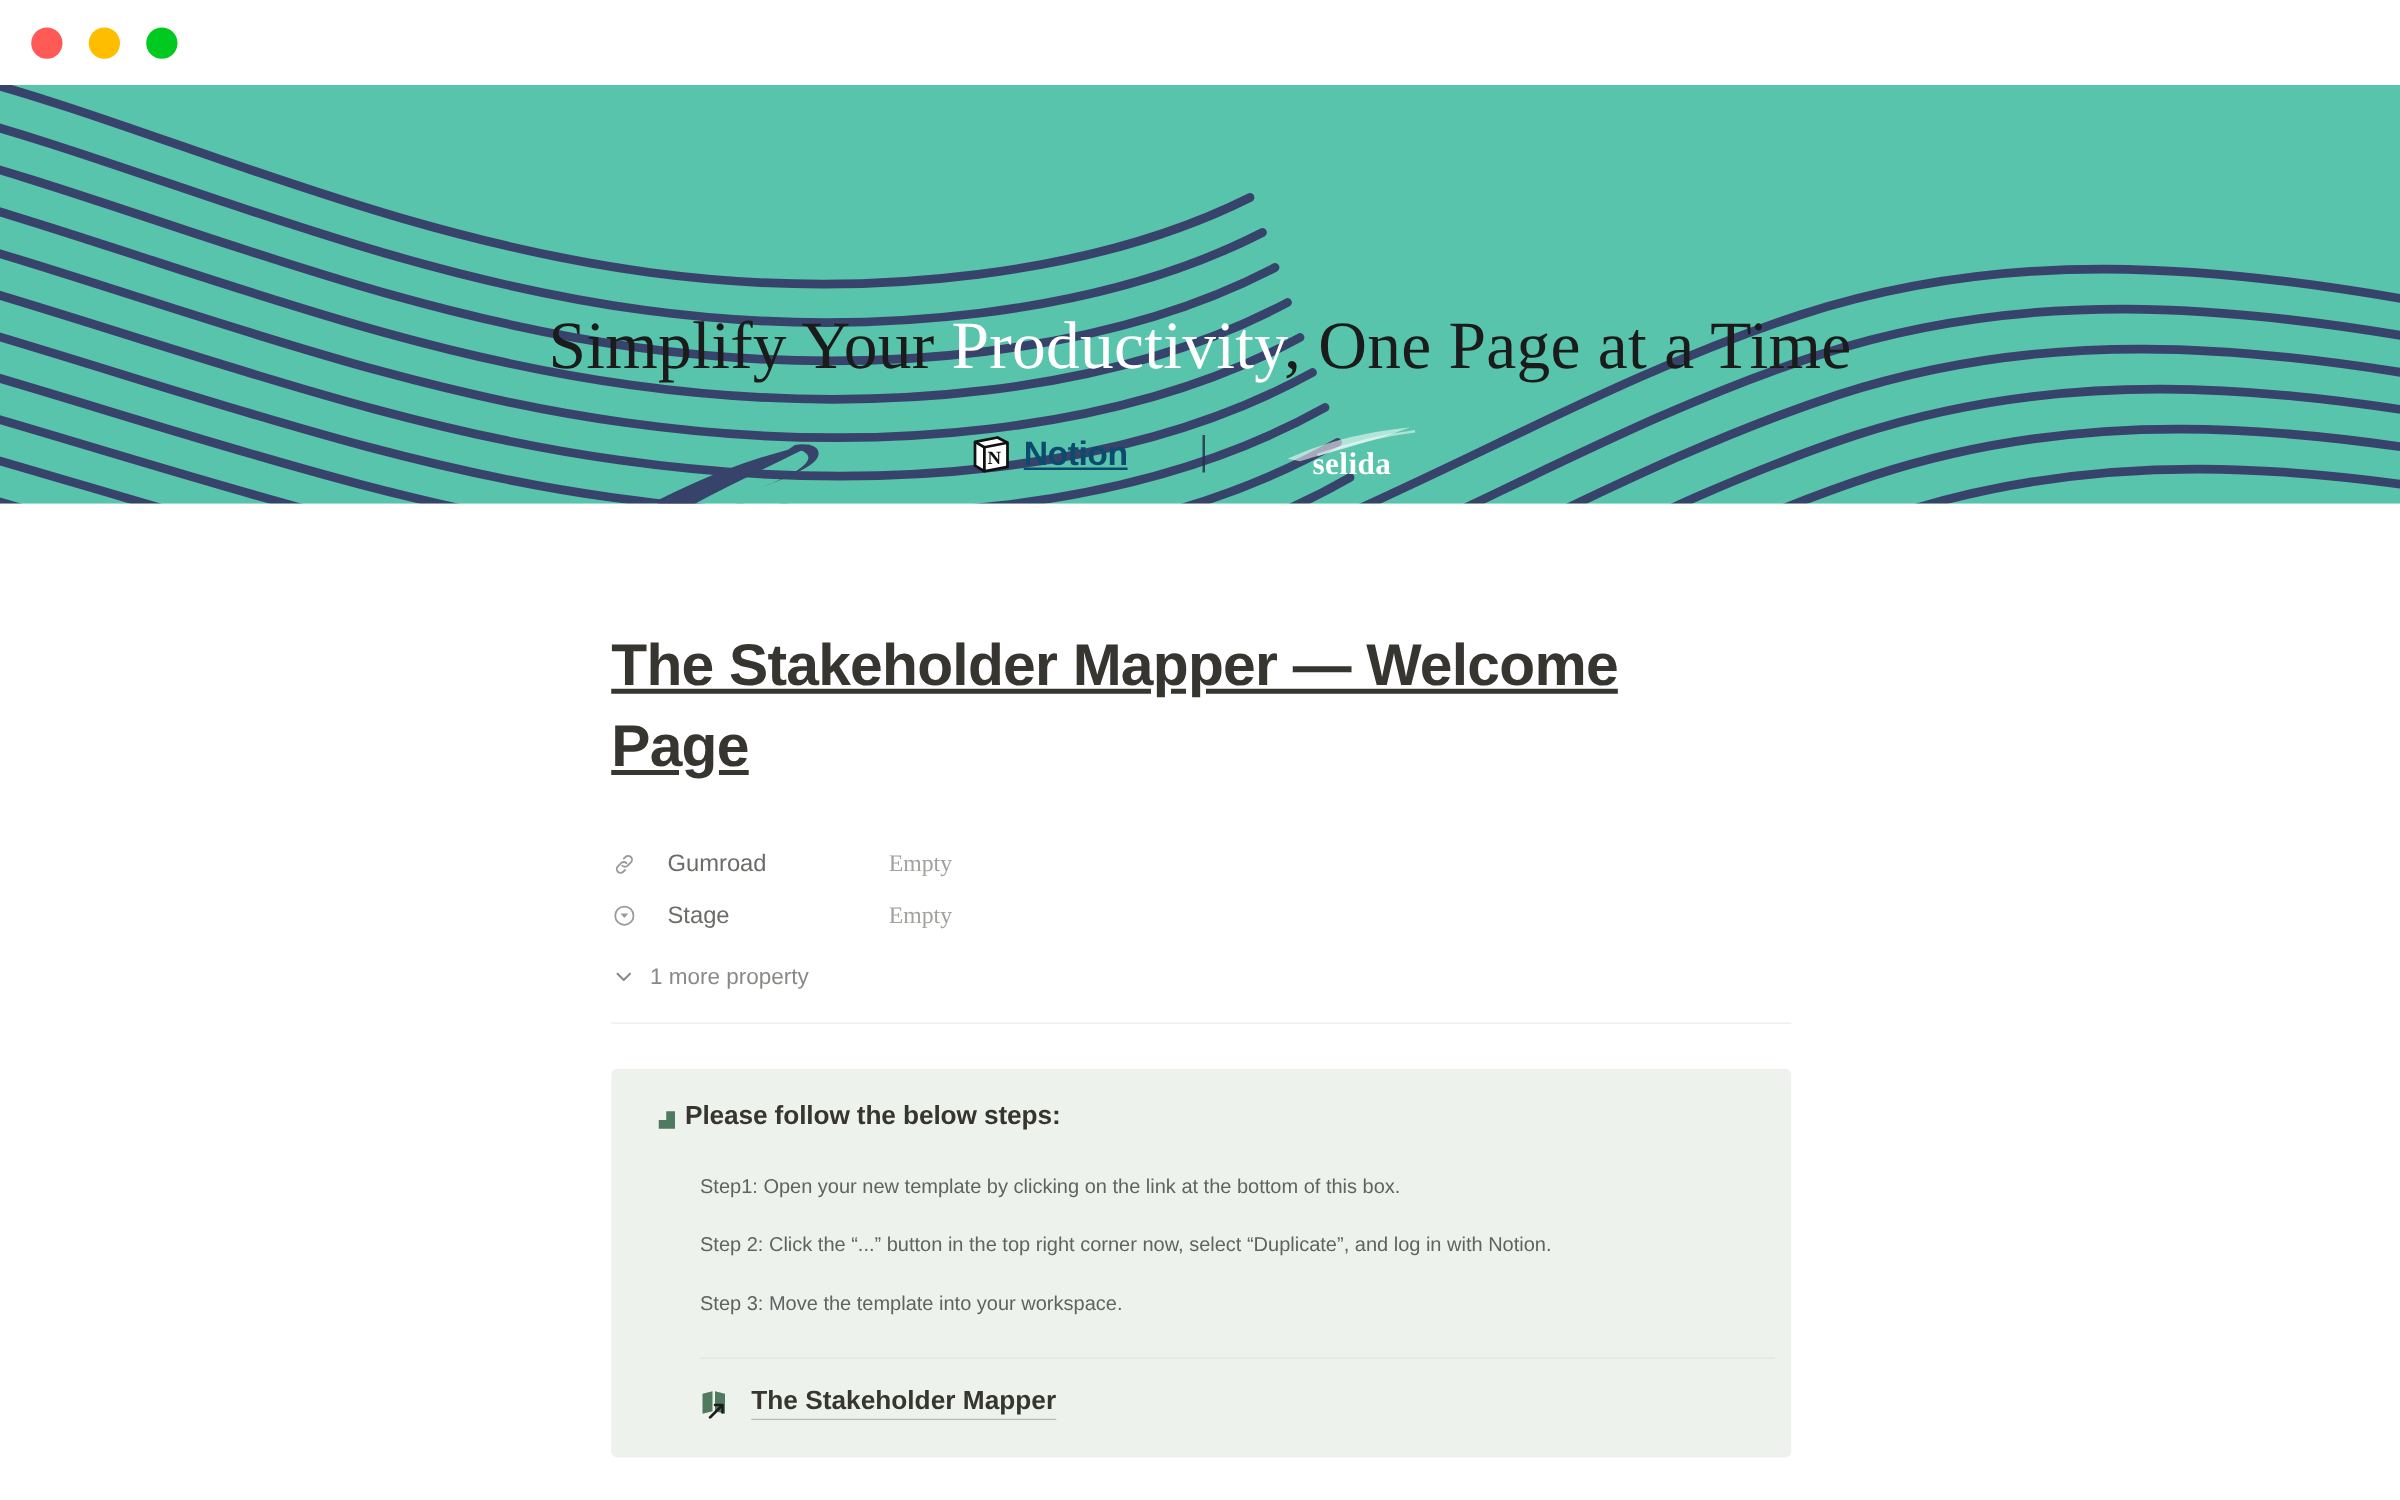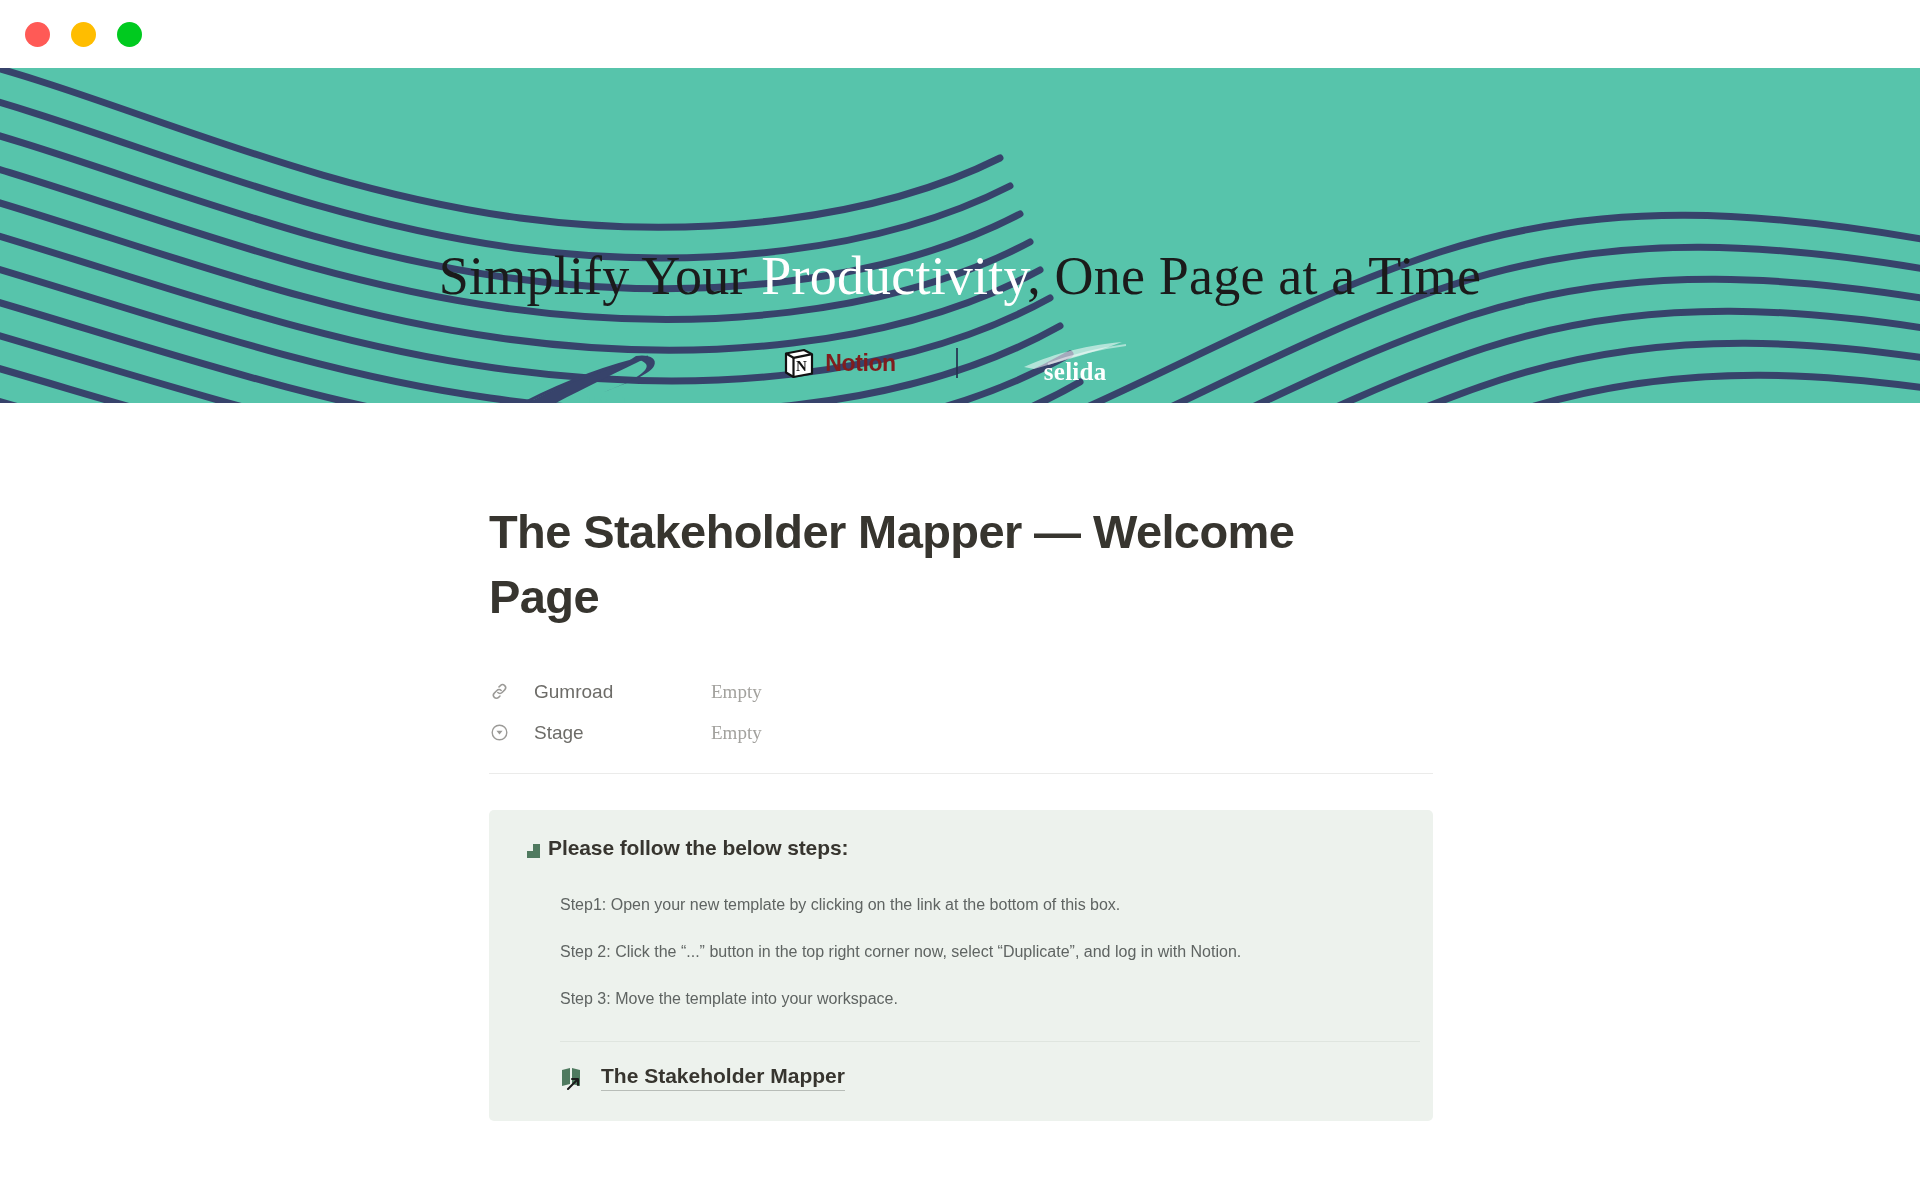--- a/index.html
+++ b/index.html
@@ -45,22 +45,23 @@
   }
   .hero-title .accent { color: #ffffff; }
 
   .logo-row {
     position: absolute; top: 272px; left: 0; width: 1920px;
     display: flex; align-items: center; justify-content: center; gap: 0;
   }
   .notion-badge { display: flex; align-items: center; gap: 9px; }
   .notion-word {
     font-family: "Liberation Sans", sans-serif;
-    font-size: 23px; font-weight: 700; color: #7f1d1d;
+    font-size: 27px; font-weight: 700; color: #0c4a6e;
     letter-spacing: -0.4px;
+    text-decoration: underline;
   }
   .logo-divider {
     width: 2px; height: 30px; background: #24304d;
     margin: 0 60px; opacity: .85;
   }
   .selida-mini { position: relative; width: 120px; height: 46px; }
   .selida-mini .sel-word {
     position: absolute; left: 26px; bottom: 0;
     font-family: "Liberation Serif", serif;
     font-size: 25px; font-weight: 700; color: #ffffff;
@@ -84,20 +85,21 @@
     position: absolute; top: 403px; left: 0;
     width: 1920px; height: 797px;
     background: #ffffff;
   }
   .content { position: absolute; left: 489px; top: 96px; width: 944px; }
 
   .page-title {
     font-size: 47px; font-weight: 700; line-height: 65px;
     color: #37352f; letter-spacing: -0.6px;
     width: 910px;
+    text-decoration: underline;
   }
 
   .properties { margin-top: 42px; }
   .prop-row {
     display: flex; align-items: center;
     height: 41px;
   }
   .prop-label {
     display: flex; align-items: center; gap: 24px;
     width: 222px;
@@ -257,20 +259,28 @@
             <svg width="19" height="19" viewBox="0 0 19 19" fill="none" stroke="#9b9a97" stroke-width="1.4">
               <circle cx="9.5" cy="9.5" r="7.3"></circle>
               <path d="M6.4 7.8 L9.5 11.4 L12.6 7.8 Z" fill="#9b9a97" stroke="none"></path>
             </svg>
           </span>
           <span>Stage</span>
         </div>
         <div class="prop-value">Empty</div>
       </div>
 
+      <div class="more-props">
+        <span class="chev">
+          <svg width="18" height="18" viewBox="0 0 18 18" fill="none" stroke="#8a8986" stroke-width="1.6" stroke-linecap="round" stroke-linejoin="round">
+            <path d="M4 7 L9 12 L14 7"></path>
+          </svg>
+        </span>
+        <span>1 more property</span>
+      </div>
     </div>
 
     <div class="rule"></div>
 
     <div class="callout">
       <div class="callout-head">
         <span class="steps-icon">
           <svg width="23" height="21" viewBox="0 0 23 21">
             <path d="M2 18 H8 V11 H14 V4 H21 V18 Z" fill="#4f7a5f"></path>
           </svg>

